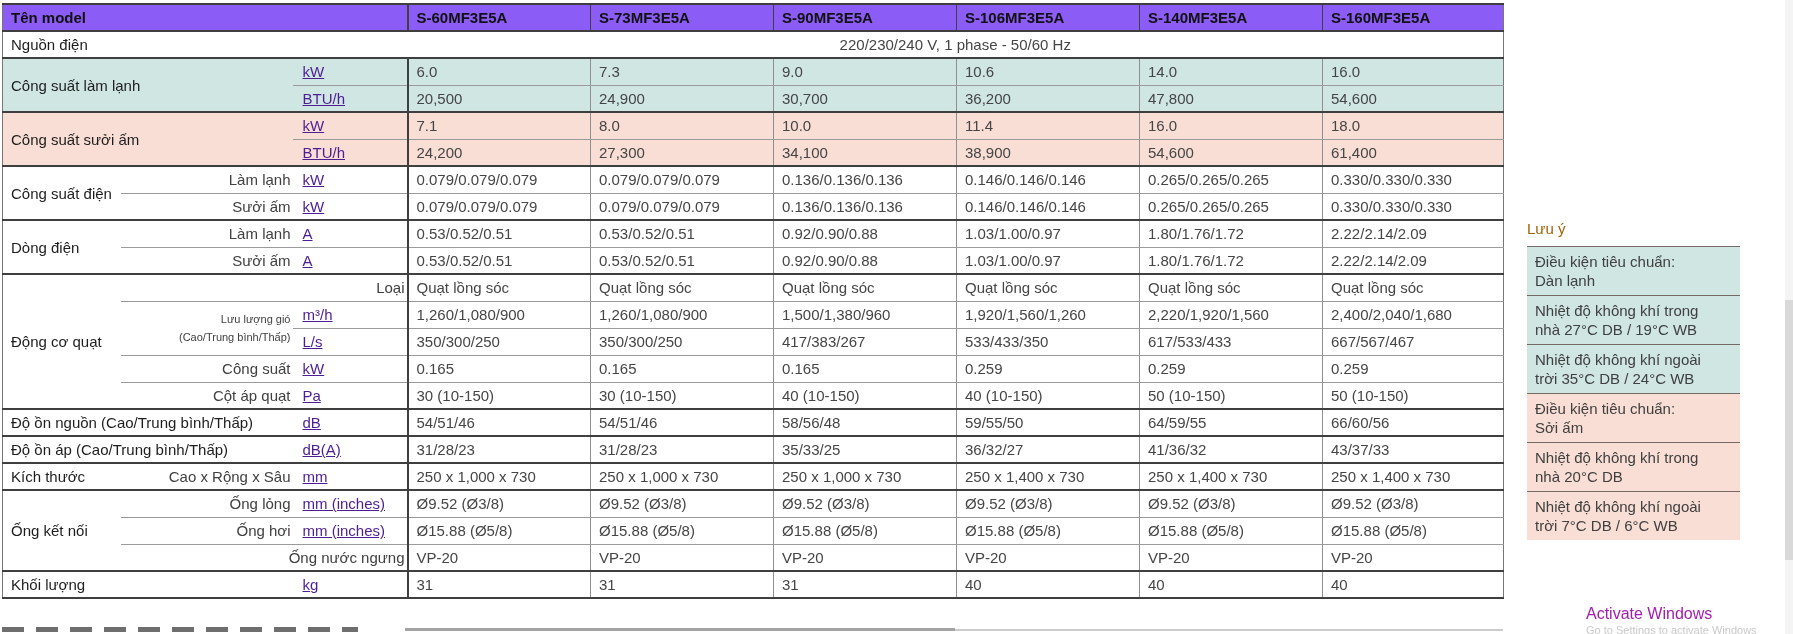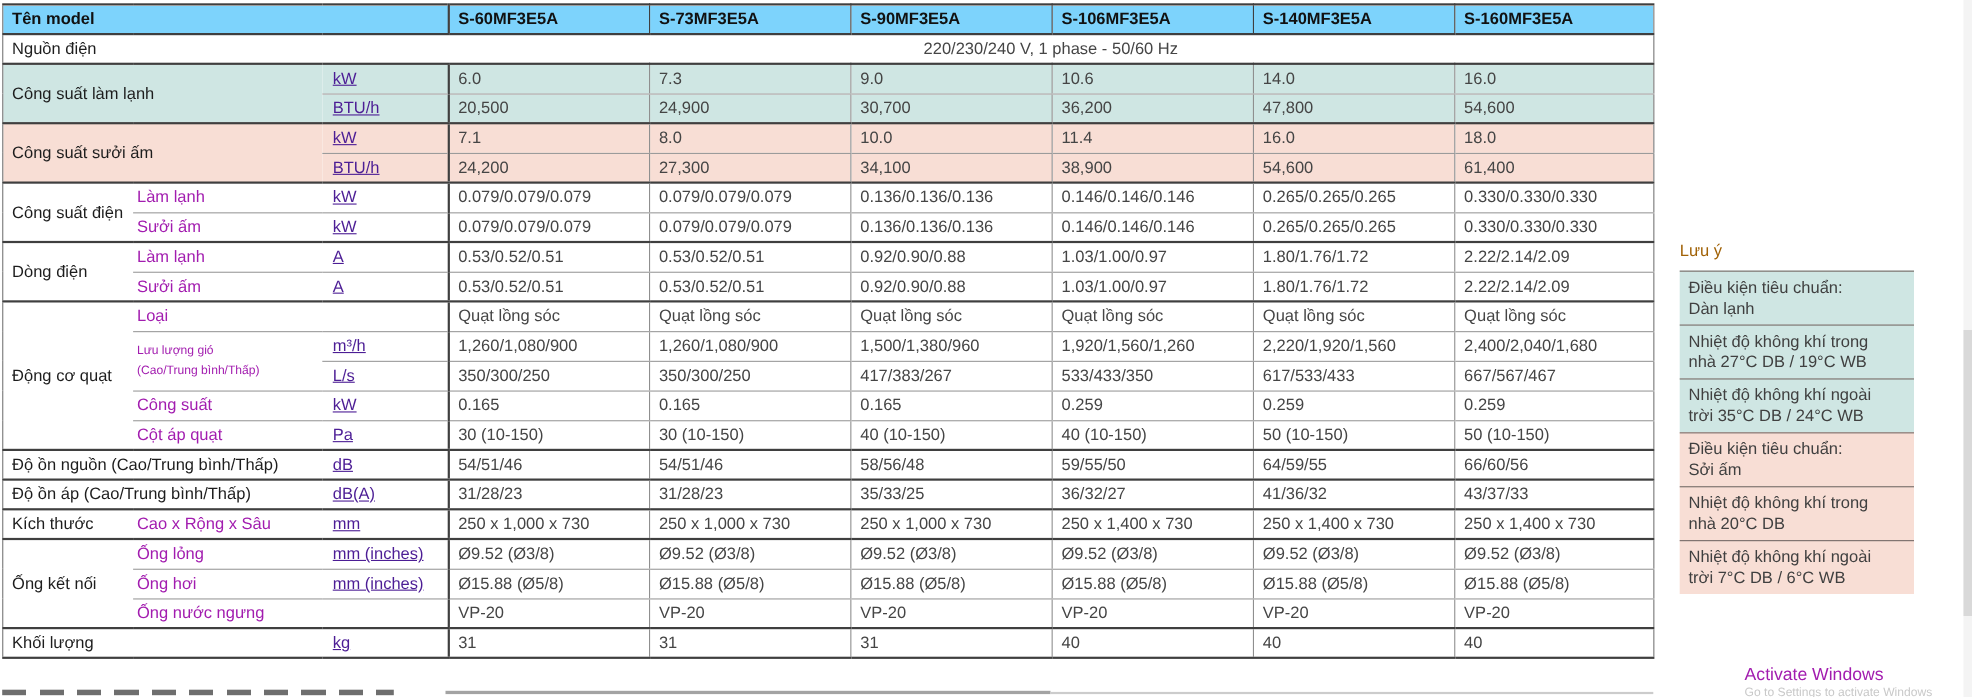--- a/index.html
+++ b/index.html
@@ -9,26 +9,26 @@
   }
   *{box-sizing:border-box;margin:0;padding:0;}
   html,body{width:1793px;height:634px;overflow:hidden;background:#ffffff;
     font-family:"Liberation Sans","DejaVu Sans",sans-serif;}
   .canvas{position:relative;width:1793px;height:634px;background:#fff;}
 
   
   .spec{position:absolute;left:2px;top:3px;width:1501px;border-collapse:collapse;table-layout:fixed;
         border-left:1px solid #777;border-right:1px solid #777;border-top:2px solid var(--bd);}
   .spec td,.spec th{height:27px;vertical-align:middle;font-size:15px;white-space:nowrap;overflow:hidden;}
-  .spec th{background:#7dd3fc;color:#111;font-weight:bold;text-align:left;padding:0 4px 0 8px;
+  .spec th{background:#8b5cf6;color:#111;font-weight:bold;text-align:left;padding:0 4px 0 8px;
            border-bottom:2px solid var(--bd);}
   .thm{border-left:1px solid var(--bd);}
   .thm.f{border-left:2px solid var(--bd);}
   .gl{color:#1d1d1d;padding:0 4px 0 8px;text-align:left;}
-  .sl{color:#a21caf;padding:0 2px 0 4px;text-align:left;}
+  .sl{color:#404040;padding:0 2px 0 4px;text-align:right;}
   .ul{color:#4c1d95;padding:0 2px 0 10px;text-align:left;text-decoration:underline;}
   .d{color:#454545;padding:0 4px 0 8px;text-align:left;border-left:1px solid var(--bv);}
   .d.f{border-left:2px solid var(--bd);}
   .merged{color:#454545;text-align:center;}
   tr.rl>td{border-bottom:1px solid var(--bl);}
   tr.rh>td{border-bottom:2px solid var(--bd);}
   td.bh{border-bottom:2px solid var(--bd) !important;}
   td.bl{border-bottom:1px solid var(--bl) !important;}
   .bg-cool td{background:#cfe6e3;}
   .bg-heat td{background:#f8ded5;}

